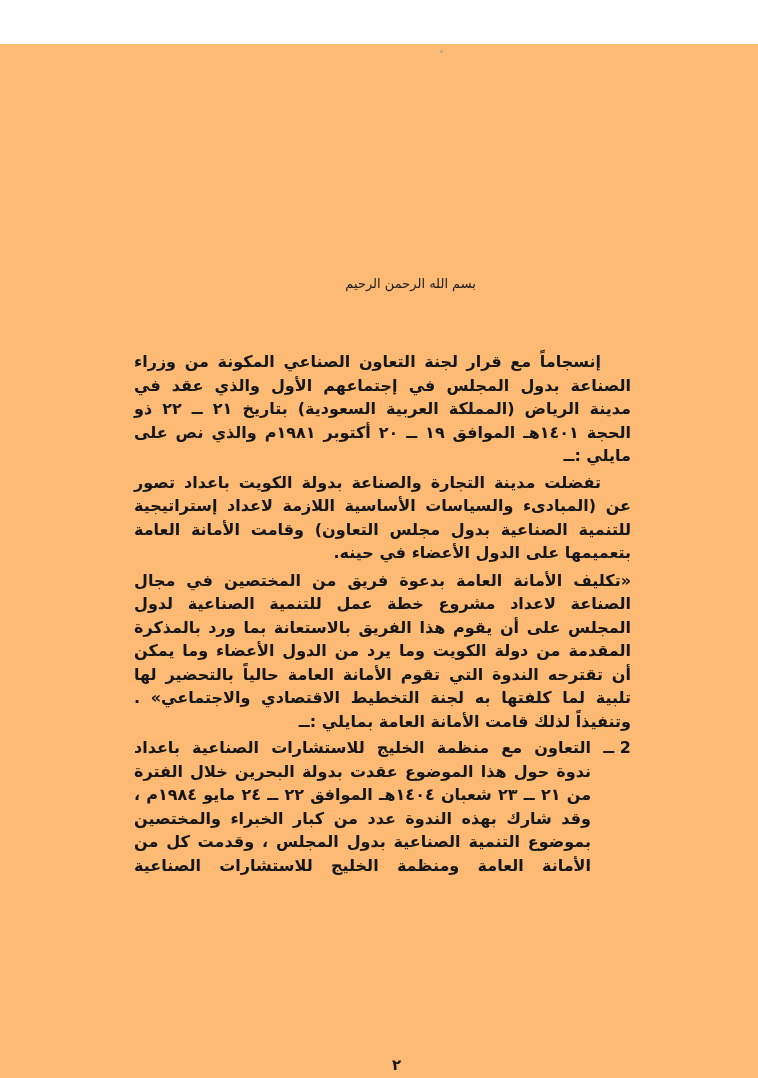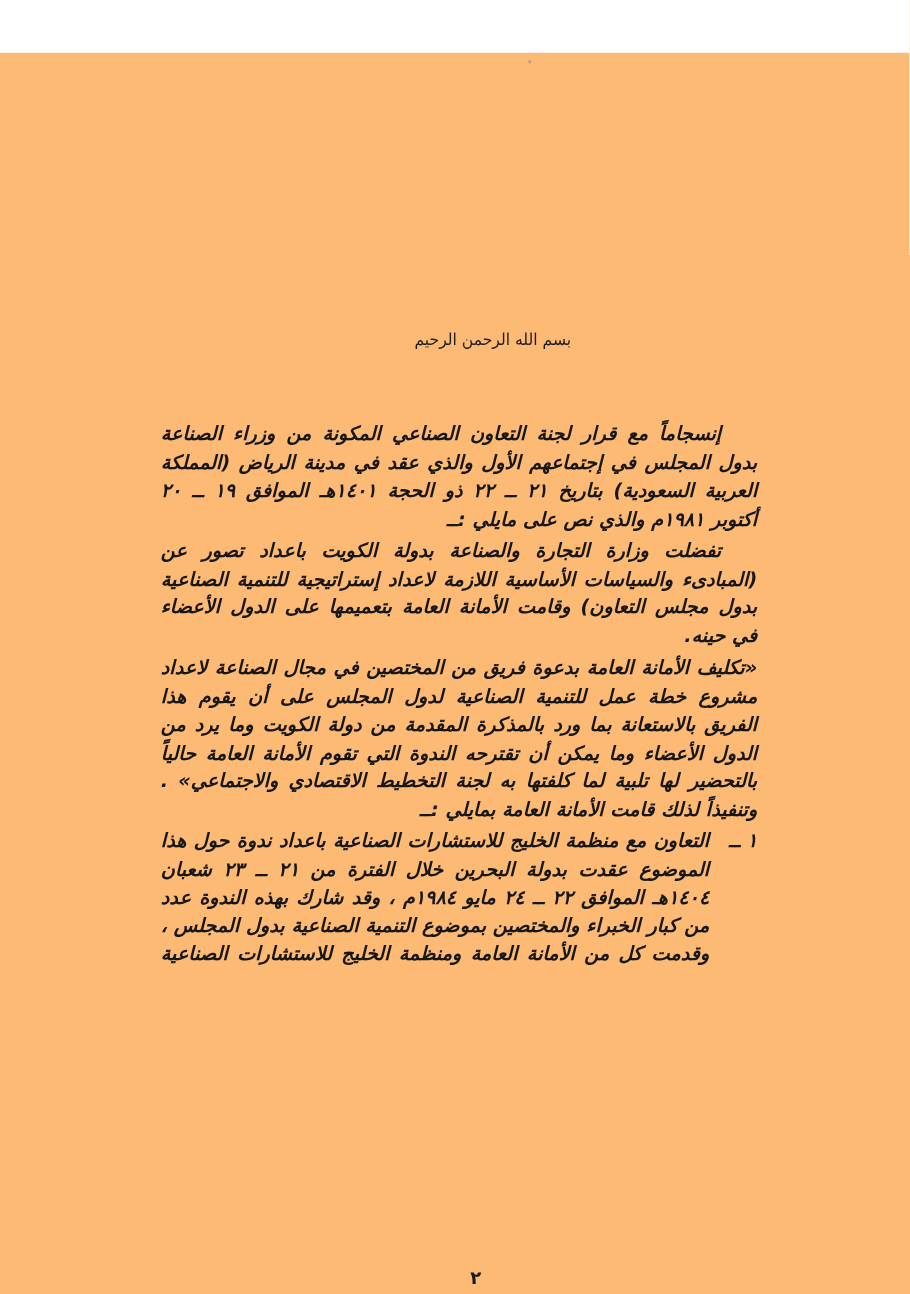--- a/index.html
+++ b/index.html
@@ -56,21 +56,20 @@
     position: absolute;
     top: 306px;
     left: 134px;
     width: 497px;
     direction: rtl;
     font-size: 16px;
     font-weight: 700;
     line-height: 23.5px;
     text-align: justify;
     color: #161616;
-    font-style: italic;
   }
   .para {
     margin: 0 0 3px 0;
     text-indent: 30px;
   }
   .quote {
     margin: 4px 0 3px 0;
     text-indent: 0;
   }
   .list-item {
@@ -105,27 +104,27 @@
   <div class="speck"></div>
 
   <div class="basmala">بسم الله الرحمن الرحيم</div>
 
 
   <div class="body-text">
 
     <p class="para">إنسجاماً مع قرار لجنة التعاون الصناعي المكونة من وزراء الصناعة بدول المجلس في إجتماعهم الأول والذي عقد في مدينة الرياض (المملكة العربية السعودية) بتاريخ ٢١ ــ ٢٢ ذو الحجة ١٤٠١هـ الموافق ١٩ ــ ٢٠ أكتوبر ١٩٨١م والذي نص على مايلي :ــ</p>
 
 
-    <p class="para">تفضلت وزارة التجارة والصناعة بدولة الكويت باعداد تصور عن (المبادىء والسياسات الأساسية اللازمة لاعداد إستراتيجية للتنمية الصناعية بدول مجلس التعاون) وقامت الأمانة العامة بتعميمها على الدول الأعضاء في حينه.</p>
+    <p class="para">تفضلت مدينة التجارة والصناعة بدولة الكويت باعداد تصور عن (المبادىء والسياسات الأساسية اللازمة لاعداد إستراتيجية للتنمية الصناعية بدول مجلس التعاون) وقامت الأمانة العامة بتعميمها على الدول الأعضاء في حينه.</p>
 
 
     <p class="quote">«تكليف الأمانة العامة بدعوة فريق من المختصين في مجال الصناعة لاعداد مشروع خطة عمل للتنمية الصناعية لدول المجلس على أن يقوم هذا الفريق بالاستعانة بما ورد بالمذكرة المقدمة من دولة الكويت وما يرد من الدول الأعضاء وما يمكن أن تقترحه الندوة التي تقوم الأمانة العامة حالياً بالتحضير لها تلبية لما كلفتها به لجنة التخطيط الاقتصادي والاجتماعي» . وتنفيذاً لذلك قامت الأمانة العامة بمايلي :ــ</p>
 
     <div class="list-item">
-      <span class="list-marker">١ ــ</span>
+      <span class="list-marker">2 ــ</span>
       <span class="list-text">التعاون مع منظمة الخليج للاستشارات الصناعية باعداد ندوة حول هذا الموضوع عقدت بدولة البحرين خلال الفترة من ٢١ ــ ٢٣ شعبان ١٤٠٤هـ الموافق ٢٢ ــ ٢٤ مايو ١٩٨٤م ، وقد شارك بهذه الندوة عدد من كبار الخبراء والمختصين بموضوع التنمية الصناعية بدول المجلس ، وقدمت كل من الأمانة العامة ومنظمة الخليج للاستشارات الصناعية</span>
     </div>
 
   </div>
 
   <div class="page-number">٢</div>
 
 </div>
 
 </body></html>

